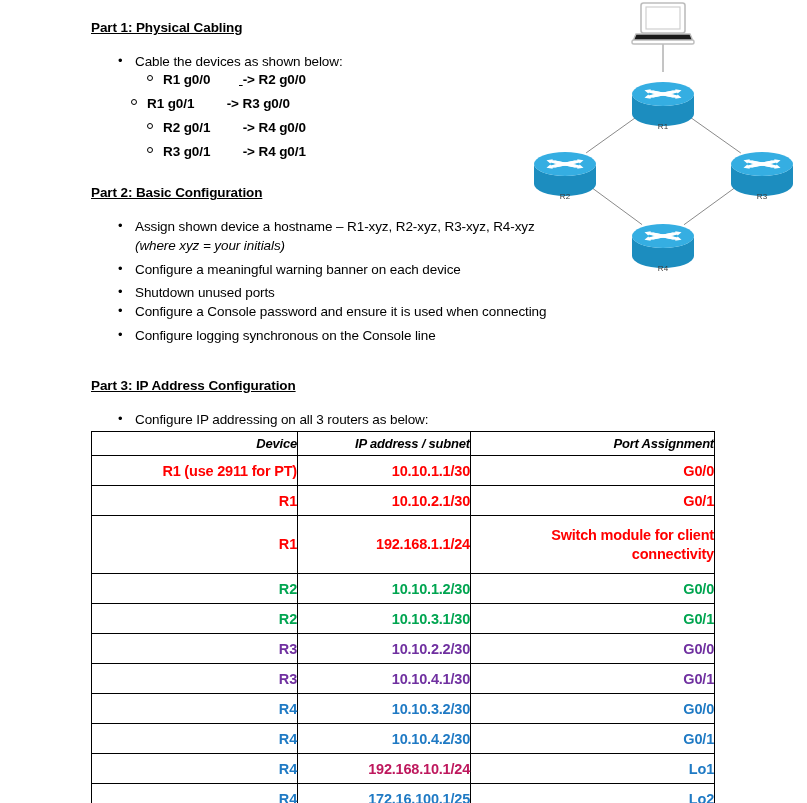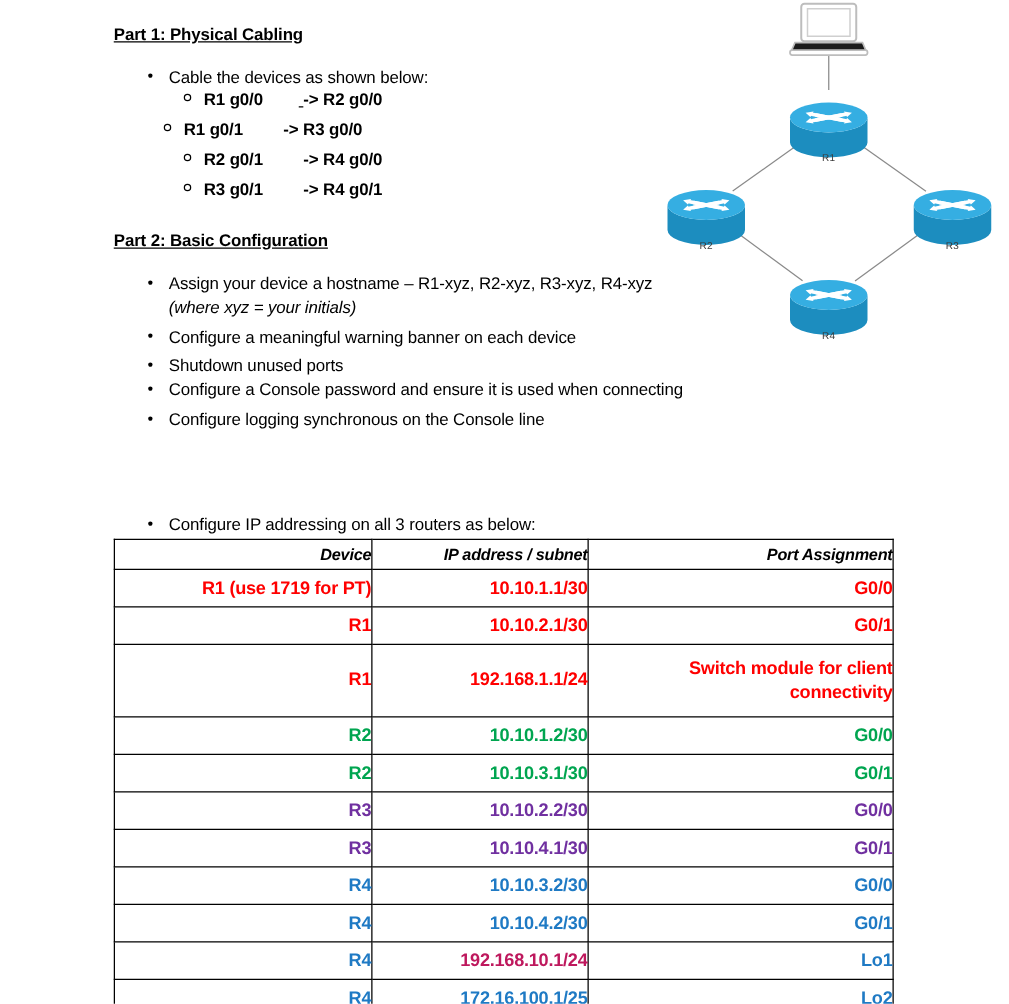--- a/index.html
+++ b/index.html
@@ -163,21 +163,21 @@
   <div class="sub-row" style="left:147px; top:144px;">
     <span class="sub-mark"></span>
     <span class="sub-a">R3 g0/1</span>
     <span class="sub-b">-&gt; R4 g0/1</span>
   </div>
 
   <div class="part-heading" style="left:91px; top:185px;">Part 2: Basic Configuration</div>
 
   <div class="bullet-row" style="left:118px; top:219px;">
     <span class="bullet-mark">•</span>
-    <span class="bullet-text">Assign your device a hostname – R1-xyz, R2-xyz, R3-xyz, R4-xyz</span>
+    <span class="bullet-text">Assign shown device a hostname – R1-xyz, R2-xyz, R3-xyz, R4-xyz</span>
   </div>
   <div class="bullet-row" style="left:118px; top:238px;">
     <span class="indent-wrap italic-under">(where xyz = your initials)</span>
   </div>
 
   <div class="bullet-row" style="left:118px; top:262px;">
     <span class="bullet-mark">•</span>
     <span class="bullet-text">Configure a meaningful warning banner on each device</span>
   </div>
   <div class="bullet-row" style="left:118px; top:285px;">
@@ -186,37 +186,38 @@
   </div>
   <div class="bullet-row" style="left:118px; top:304px;">
     <span class="bullet-mark">•</span>
     <span class="bullet-text">Configure a Console password and ensure it is used when connecting</span>
   </div>
   <div class="bullet-row" style="left:118px; top:328px;">
     <span class="bullet-mark">•</span>
     <span class="bullet-text">Configure logging synchronous on the Console line</span>
   </div>
 
+  <div class="part-heading" style="left:91px; top:378px;">Part 3: IP Address Configuration</div>
 
   <div class="bullet-row" style="left:118px; top:412px;">
     <span class="bullet-mark">•</span>
     <span class="bullet-text">Configure IP addressing on all 3 routers as below:</span>
   </div>
 
   <table class="ip-table">
     <thead>
       <tr>
         <th class="col-dev">Device</th>
         <th class="col-ip">IP address / subnet</th>
         <th class="col-port">Port Assignment</th>
       </tr>
     </thead>
     <tbody>
         <tr>
-          <td class="col-dev" style="color: rgb(255, 0, 0);">R1 (use 1719 for PT)</td>
+          <td class="col-dev" style="color: rgb(255, 0, 0);">R1 (use 2911 for PT)</td>
           <td class="col-ip" style="color: rgb(255, 0, 0);">10.10.1.1/30</td>
           <td class="col-port" style="color: rgb(255, 0, 0);">G0/0</td>
         </tr>
         <tr>
           <td class="col-dev" style="color: rgb(255, 0, 0);">R1</td>
           <td class="col-ip" style="color: rgb(255, 0, 0);">10.10.2.1/30</td>
           <td class="col-port" style="color: rgb(255, 0, 0);">G0/1</td>
         </tr>
         <tr class="tall">
           <td class="col-dev" style="color: rgb(255, 0, 0);">R1</td>

